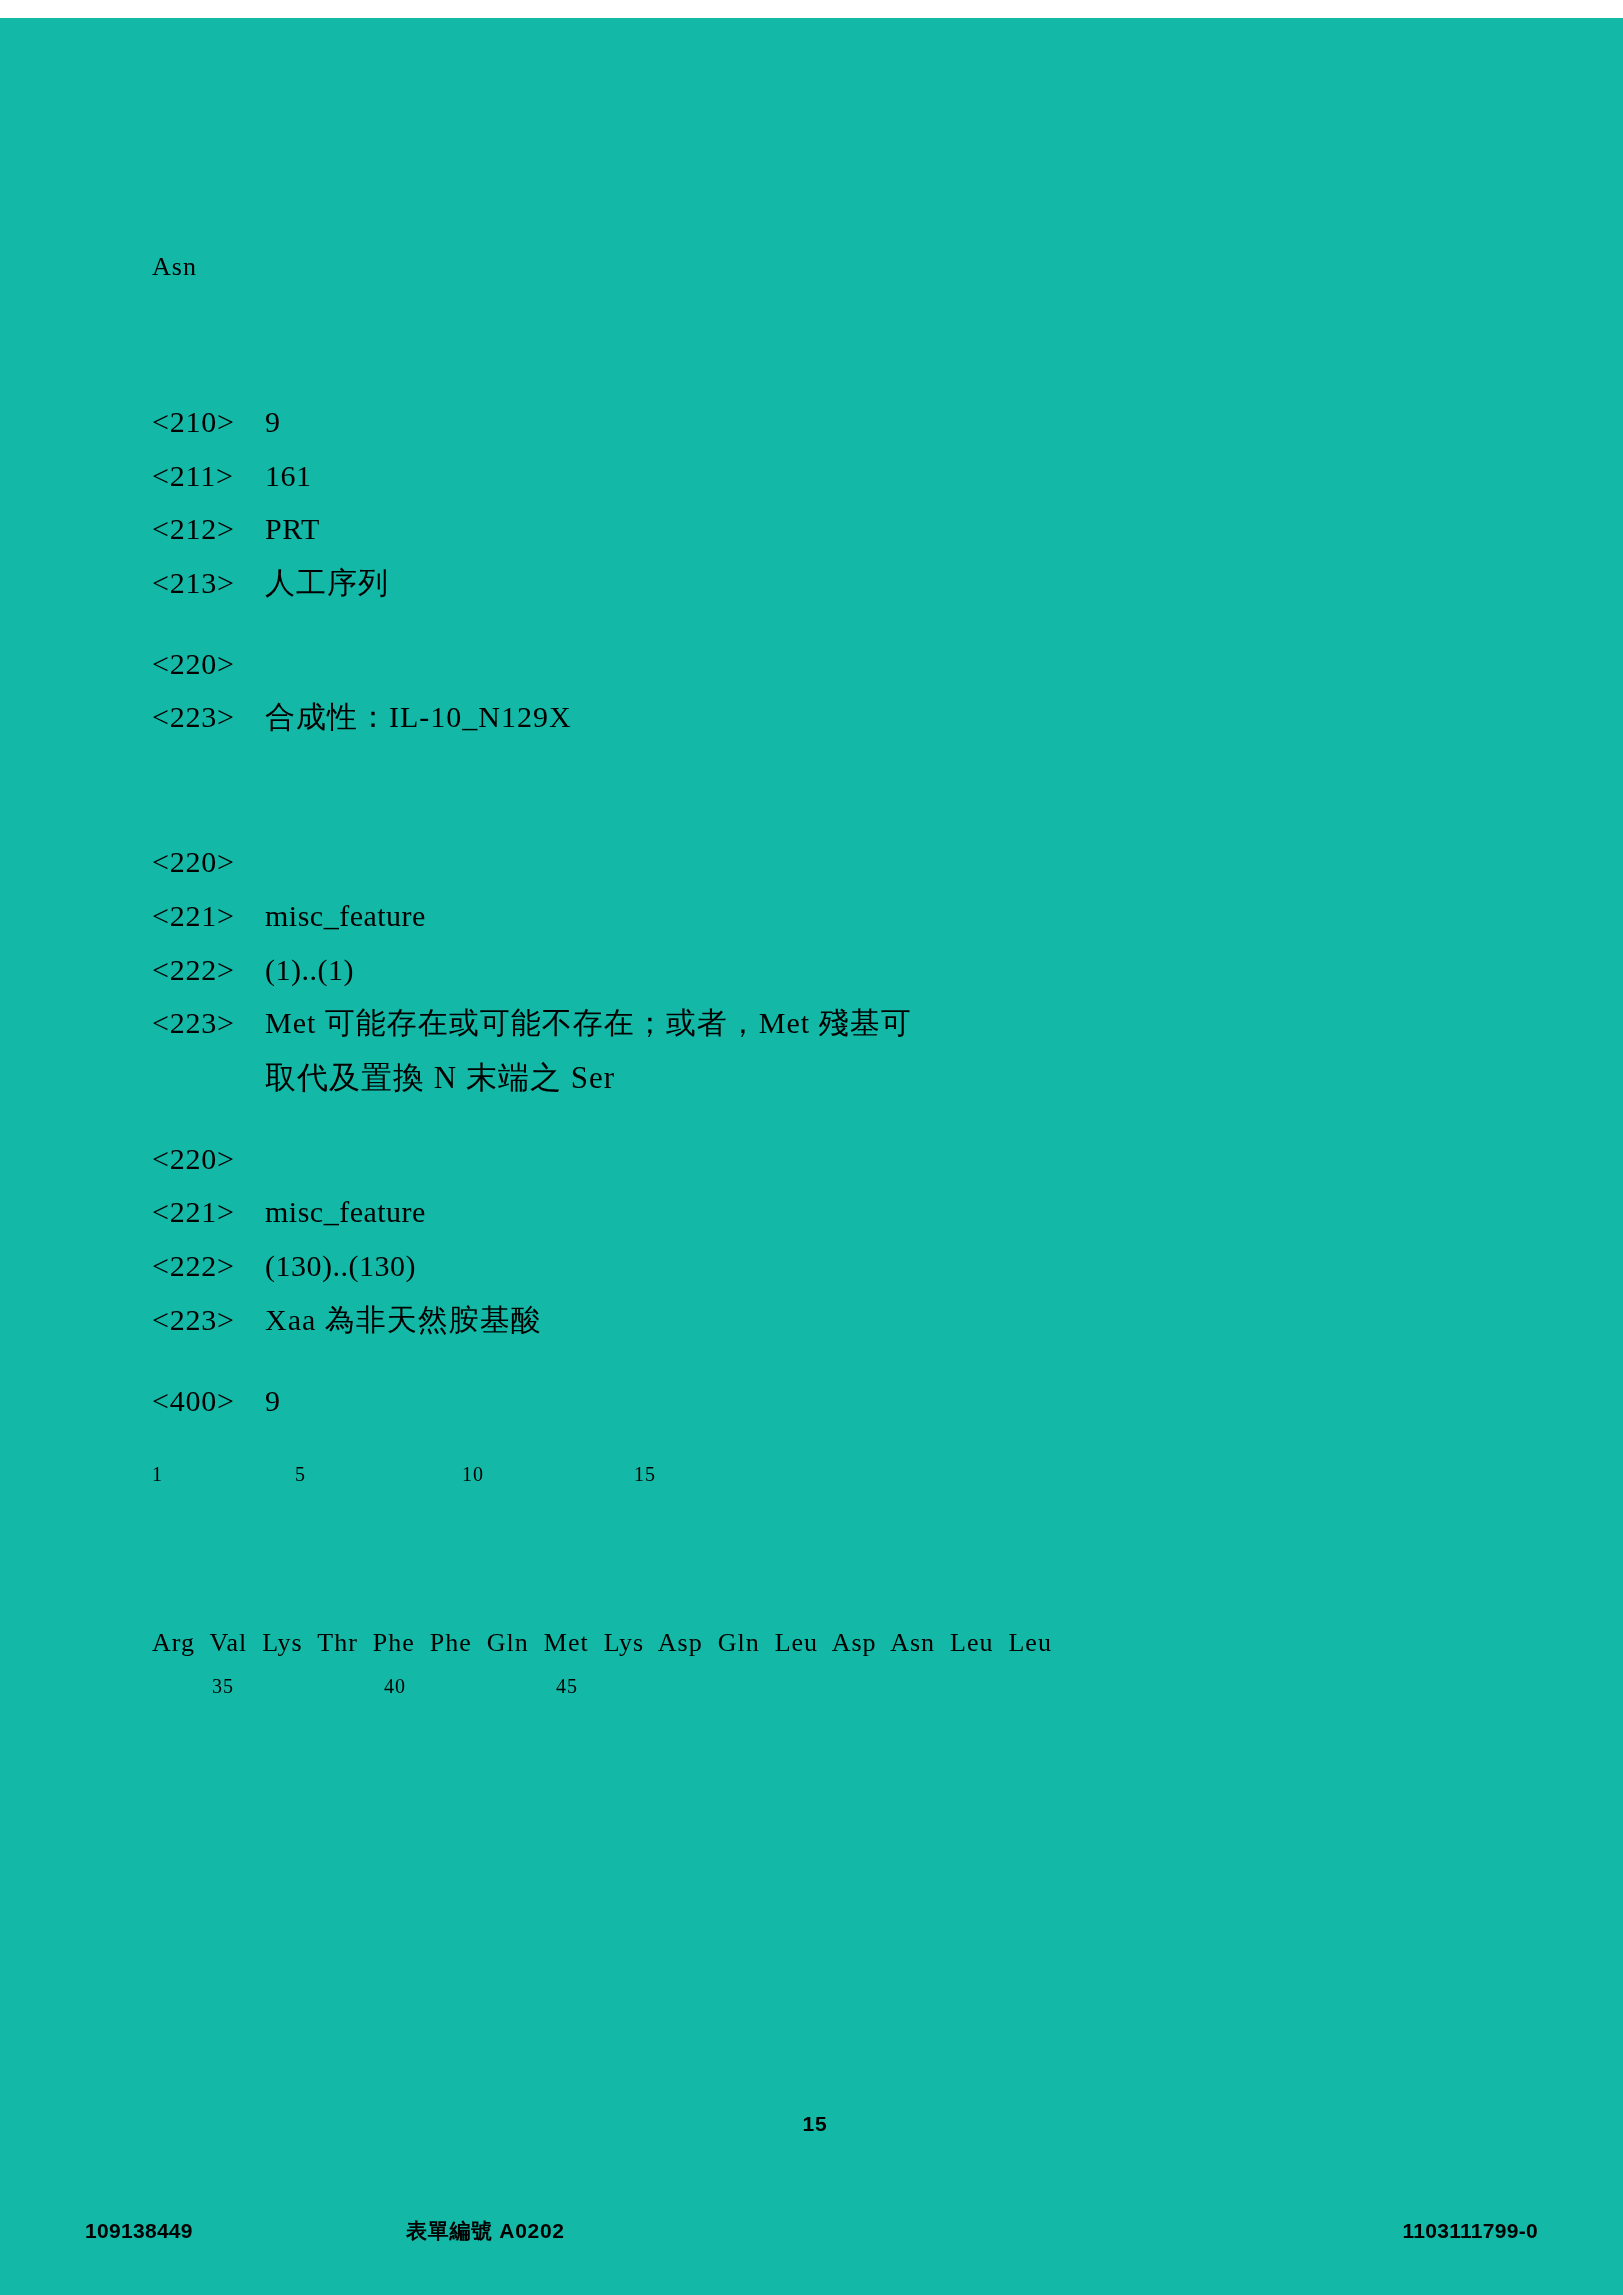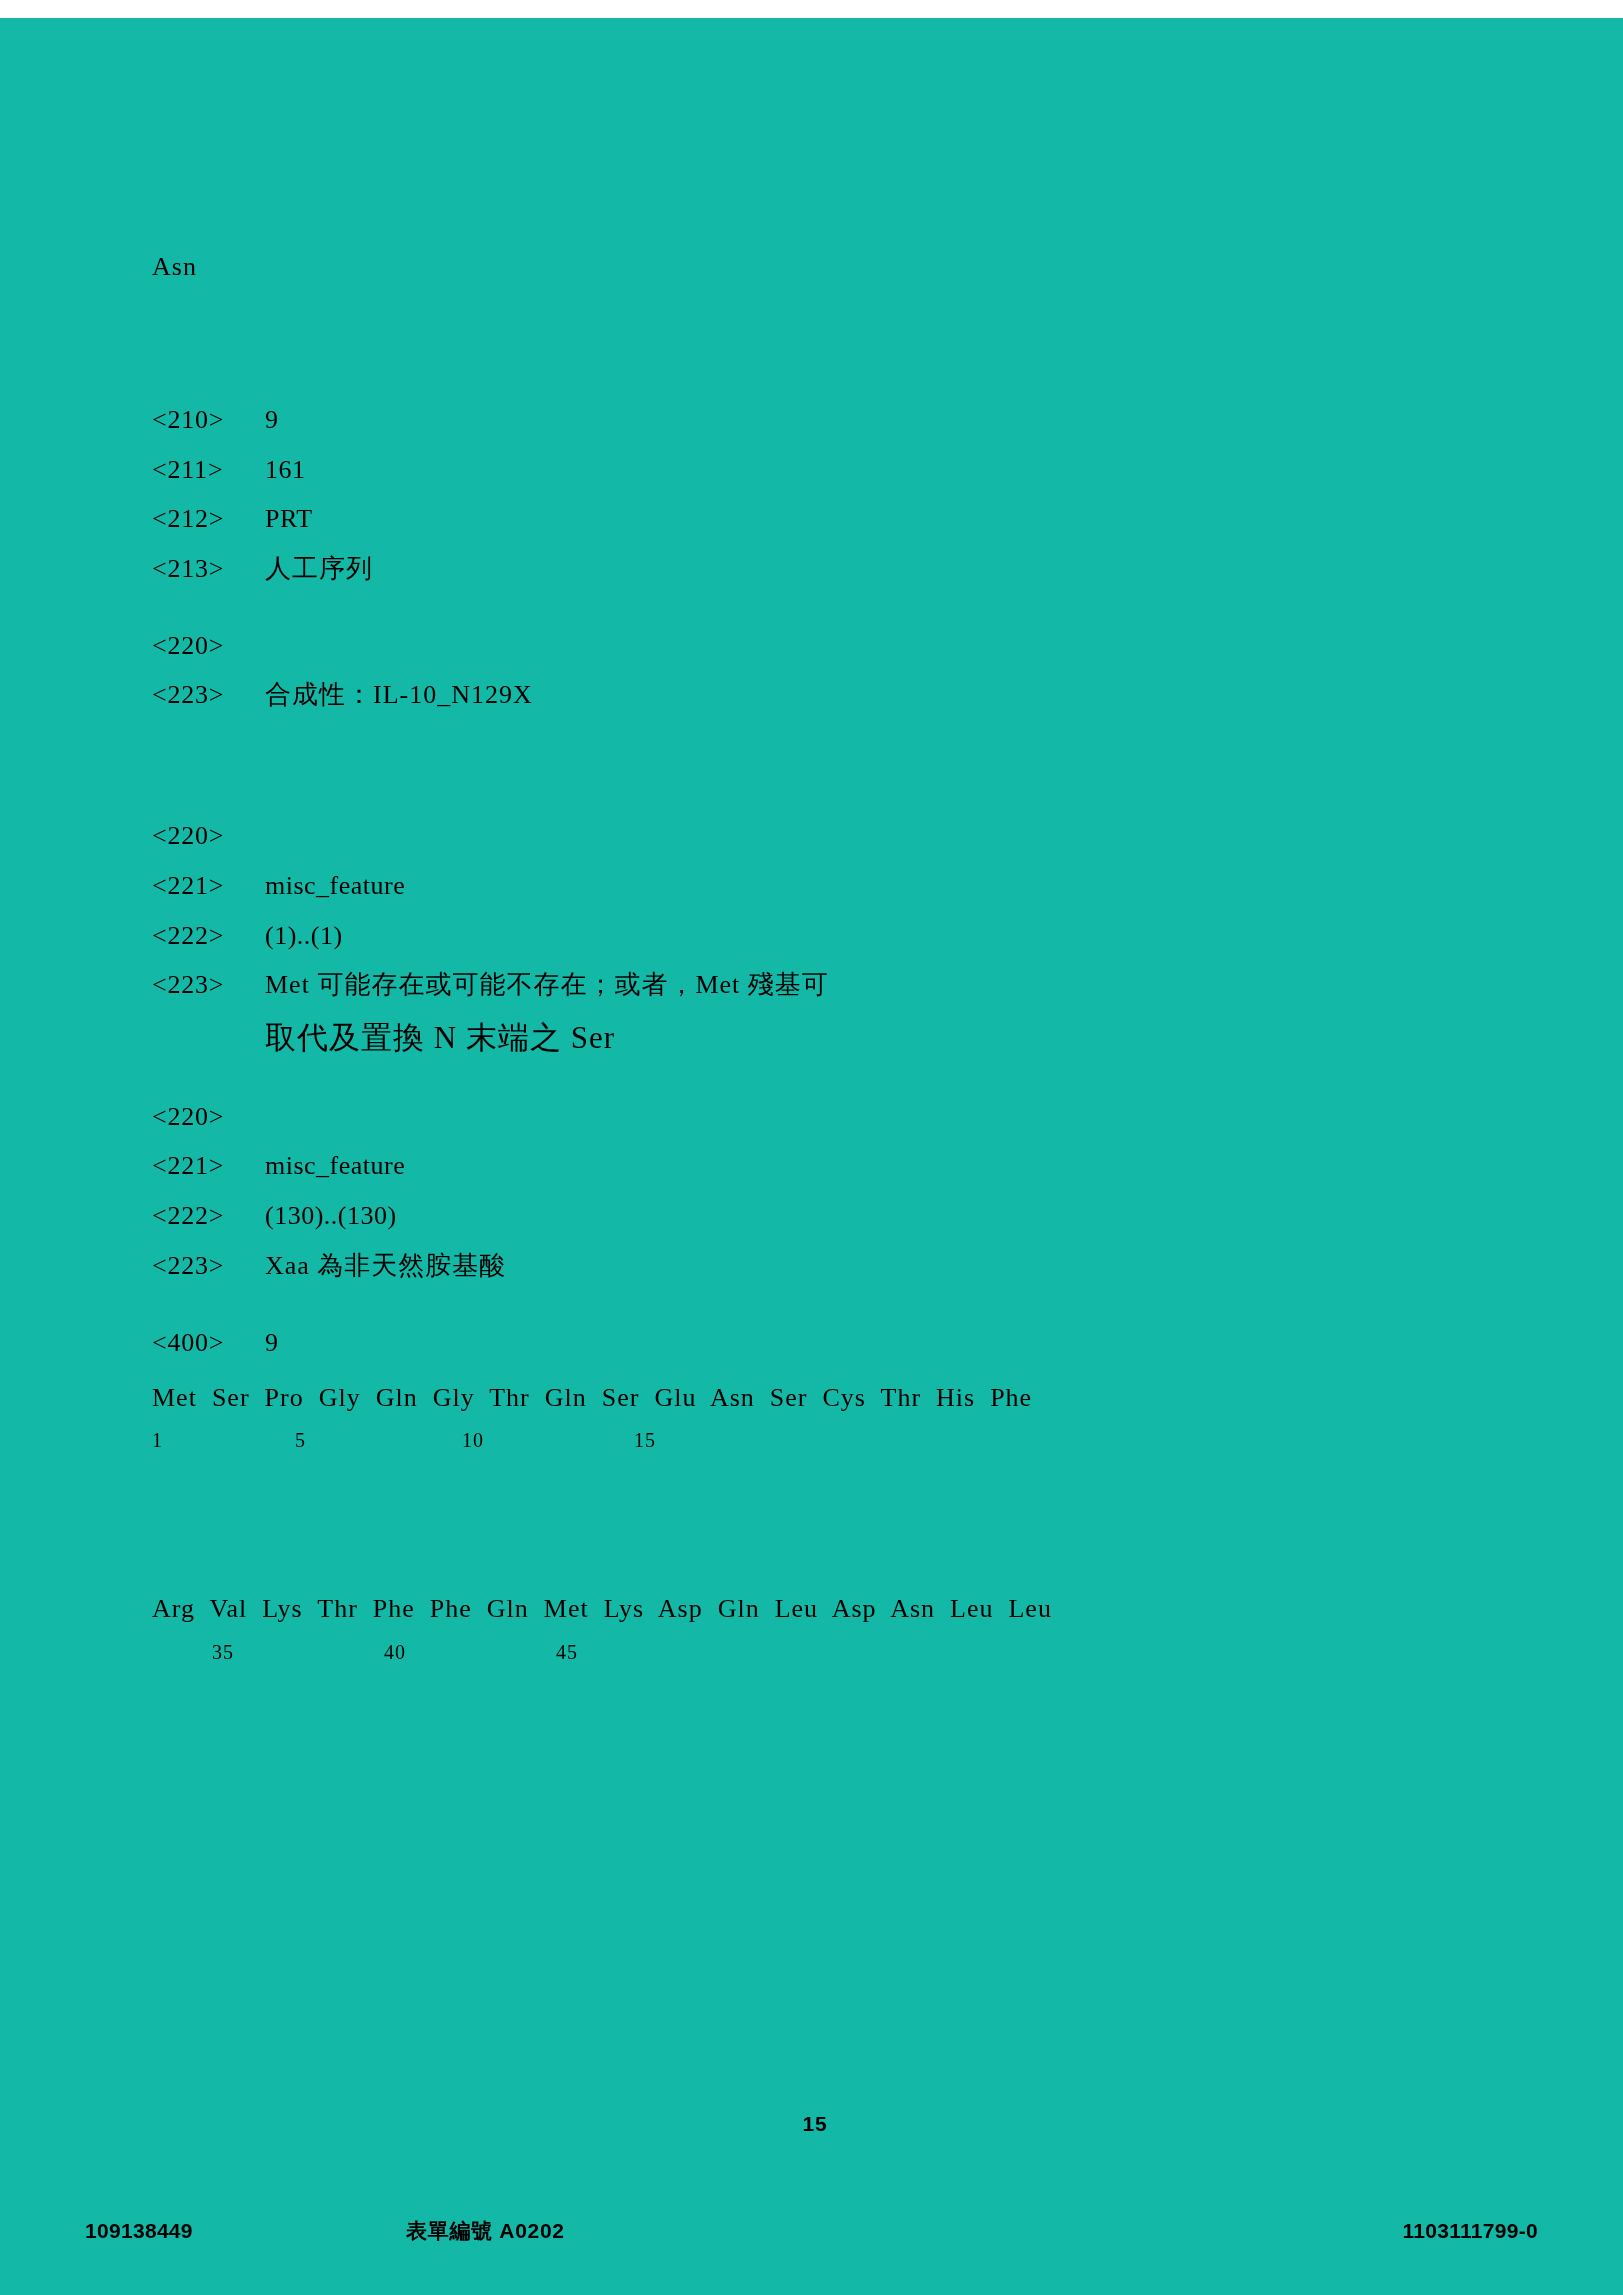--- a/index.html
+++ b/index.html
@@ -36,21 +36,21 @@
   }
   .mono-ish {
     font-family: "Liberation Serif", serif;
     letter-spacing: 1px;
   }
 
   
   .tag-row {
     display: flex;
     align-items: baseline;
-    font-size: 26px;
+    font-size: 30px;
     line-height: 1.0;
     white-space: pre;
   }
   .tag-row .tag {
     width: 113px;
     flex: 0 0 113px;
     letter-spacing: 0.8px;
   }
   .tag-row .val {
     letter-spacing: 0.5px;
@@ -215,21 +215,20 @@
     <div class="gap-m"></div>
 
     <div class="tag-row">
       <span class="tag">&lt;400&gt;</span>
       <span class="val">9</span>
     </div>
 
     <div class="gap-s"></div>
 
     <div class="seq-block">
-      <div class="seq-res">Met  Ser  Pro  Gly  Gln  Gly  Thr  Gln  Ser  Glu  Asn  Ser  Cys  Thr  His  Phe</div>
       <div class="seq-num">1                      5                          10                         15</div>
     </div>
 
     <div class="gap-l"></div>
 
 
     <div class="gap-l"></div>
 
     <div class="seq-block">
       <div class="seq-res">Arg  Val  Lys  Thr  Phe  Phe  Gln  Met  Lys  Asp  Gln  Leu  Asp  Asn  Leu  Leu</div>

